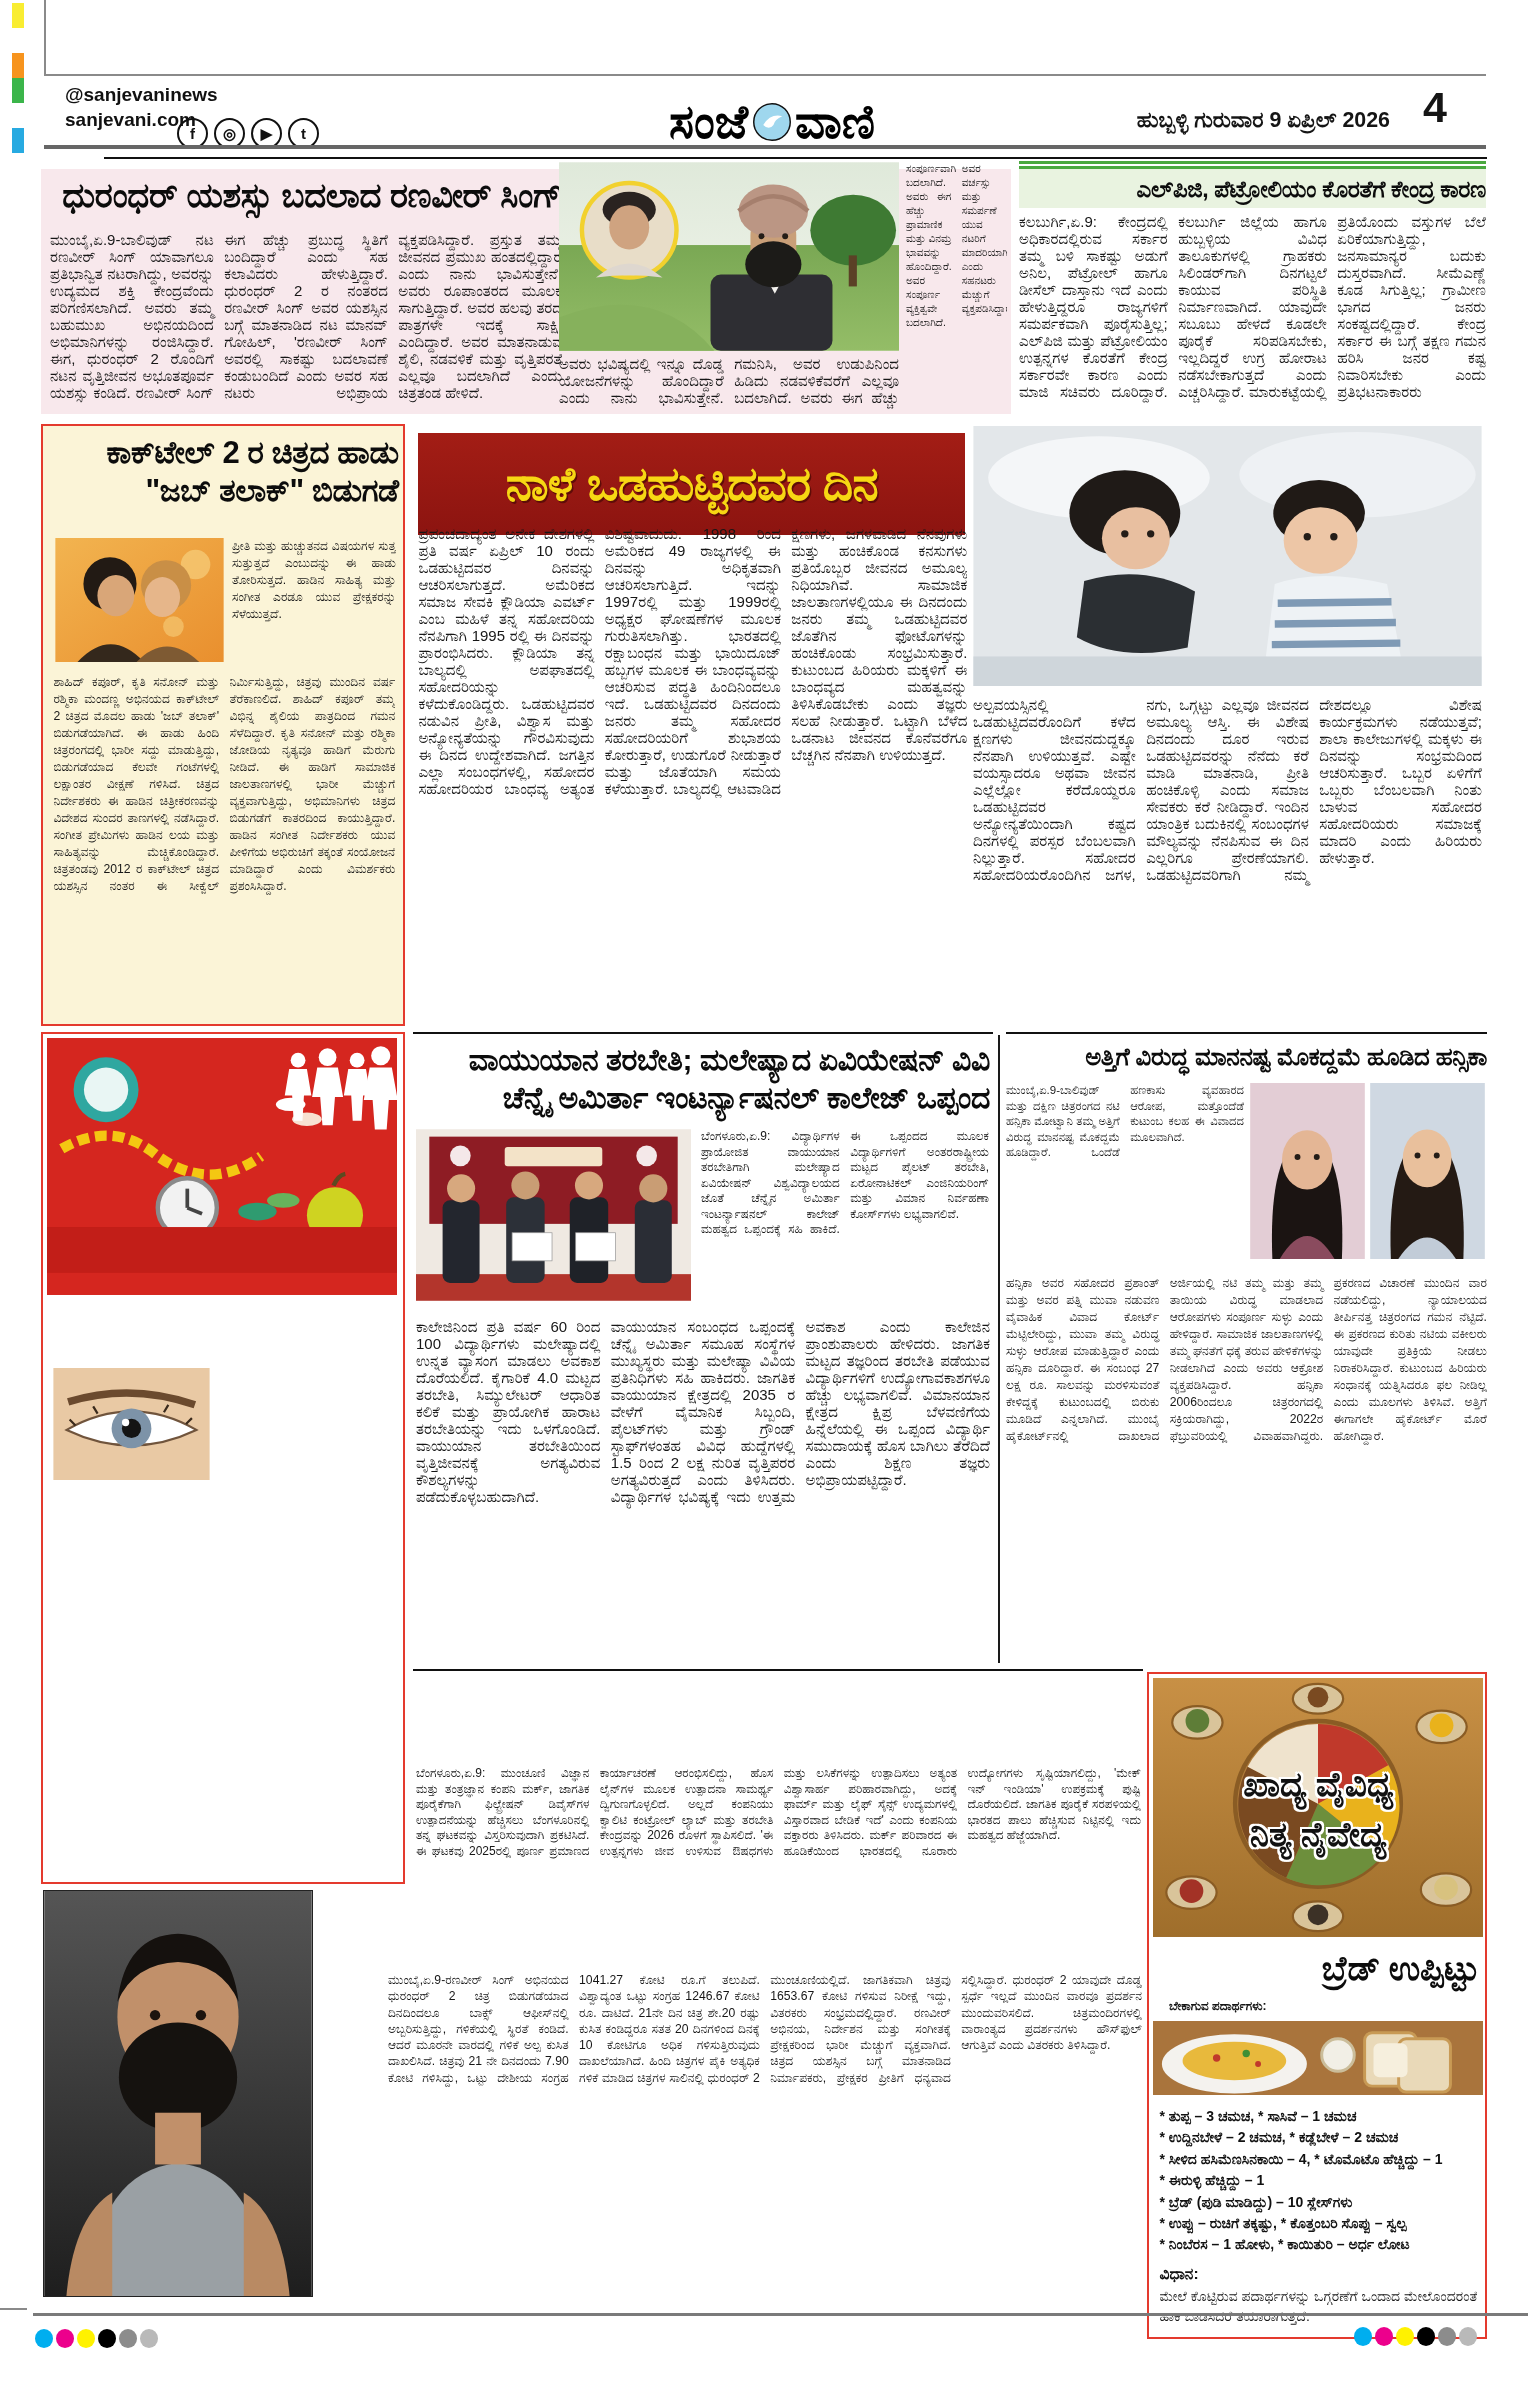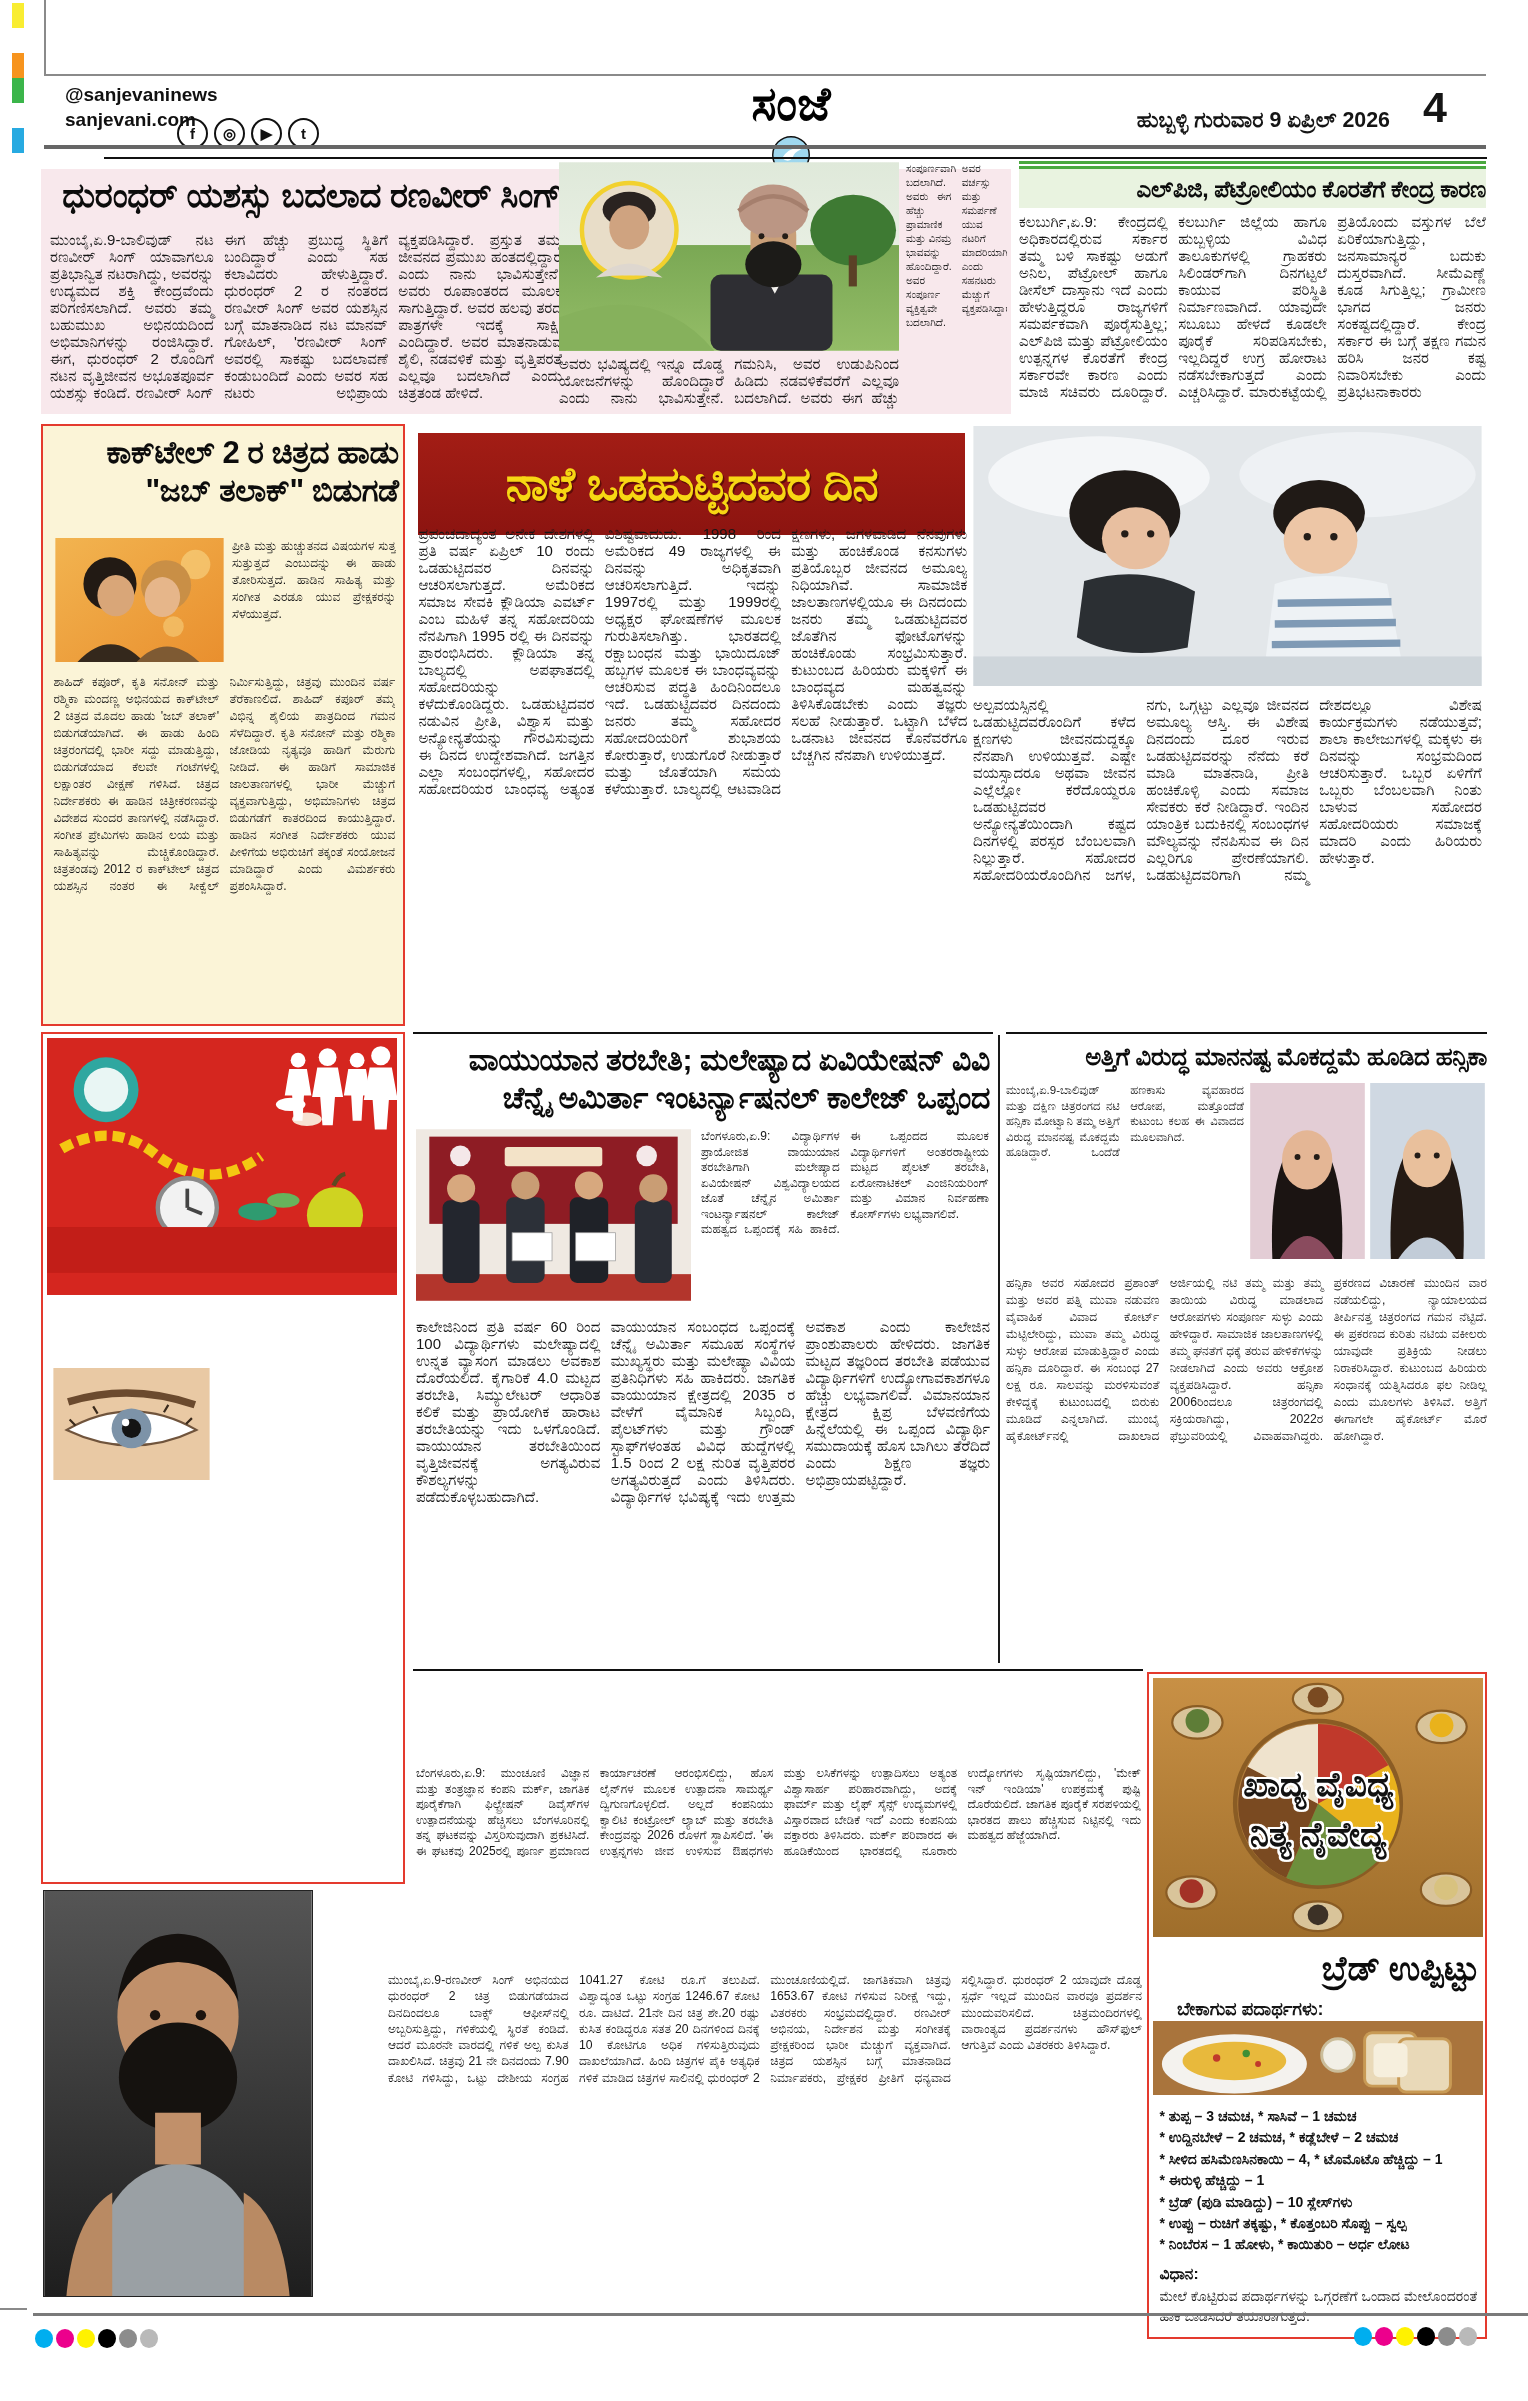--- a/index.html
+++ b/index.html
@@ -49,21 +49,21 @@
   <div class="abs smallmeta" style="left:65px;top:83px;">@sanjevaninews</div>
   <div class="abs smallmeta" style="left:65px;top:108px;">sanjevani.com</div>
 
   <div class="abs" style="left:177px;top:118px;display:flex;">
     <span class="sicon">f</span>
     <span class="sicon">◎</span>
     <span class="sicon">▶</span>
     <span class="sicon">t</span>
   </div>
 
-  <div class="abs masthead" style="left:669px;top:76px;width:244px;justify-content:flex-end;flex-direction:column;">
+  <div class="abs masthead" style="left:669px;top:94px;width:244px;justify-content:flex-start;">
     <span>ಸಂಜೆ</span>
     <svg width="38" height="38" viewBox="0 0 52 52">
       <circle cx="26" cy="26" r="25" fill="#9fd7ee" stroke="#111" stroke-width="2"></circle>
       <path d="M14 30 Q24 14 40 18 Q30 22 28 30 Q22 38 14 30Z" fill="#fff"></path>
     </svg>
     <span>ವಾಣಿ</span>
   </div>
 
   <div class="abs" style="left:1072px;top:108px;width:318px;text-align:right;font-weight:800;font-size:21.4px;">ಹುಬ್ಬಳ್ಳಿ  ಗುರುವಾರ 9 ಏಪ್ರಿಲ್ 2026</div>
   <div class="abs" style="left:1423px;top:83px;font-size:43px;font-weight:700;">4</div>
@@ -305,21 +305,21 @@
       <circle cx="60" cy="58" r="16" fill="#5e7d37"></circle>
         <circle cx="390" cy="64" r="16" fill="#e9b21c"></circle>
       <circle cx="52" cy="288" r="16" fill="#a33226"></circle>
         <circle cx="396" cy="284" r="16" fill="#d8c27f"></circle>
       <circle cx="223" cy="26" r="14" fill="#7a4a21"></circle>
         <circle cx="223" cy="320" r="14" fill="#3c3126"></circle>
     </svg>
     <div class="abs outline-title" style="left:4.4px;top:89px;width:330px;font-size:34px;">ಖಾದ್ಯ ವೈವಿಧ್ಯ</div>
     <div class="abs outline-title" style="left:4.4px;top:139px;width:330px;font-size:34px;">ನಿತ್ಯ ನೈವೇದ್ಯ</div>
     <h1 class="hl" style="margin:275px 6px 0 6px;font-size:34px;">ಬ್ರೆಡ್ ಉಪ್ಪಿಟ್ಟು</h1>
-    <div class="abs" style="left:28px;top:325px;font-weight:800;font-size:18px;">ಬೇಕಾಗುವ ಪದಾರ್ಥಗಳು:</div>
+    <div class="abs" style="left:20px;top:325px;font-weight:800;font-size:12px;">ಬೇಕಾಗುವ ಪದಾರ್ಥಗಳು:</div>
     <svg class="abs" style="left:4.4px;top:347px;" width="330" height="74" viewBox="0 0 446 100">
       <rect width="446" height="100" fill="#a9743c"></rect>
       <ellipse cx="110" cy="58" rx="98" ry="40" fill="#f4f2ee"></ellipse>
       <ellipse cx="110" cy="54" rx="70" ry="26" fill="#e8b93c"></ellipse>
       <circle cx="86" cy="50" r="5" fill="#c0392b"></circle>
         <circle cx="126" cy="44" r="5" fill="#3f8f35"></circle>
         <circle cx="142" cy="58" r="4" fill="#c0392b"></circle>
       <circle cx="250" cy="46" r="22" fill="#f2efe6" stroke="#cbbd9a" stroke-width="4"></circle>
       <g fill="#e9d9b8" stroke="#c89a55" stroke-width="4">
         <rect x="286" y="16" width="70" height="72" rx="10"></rect>

